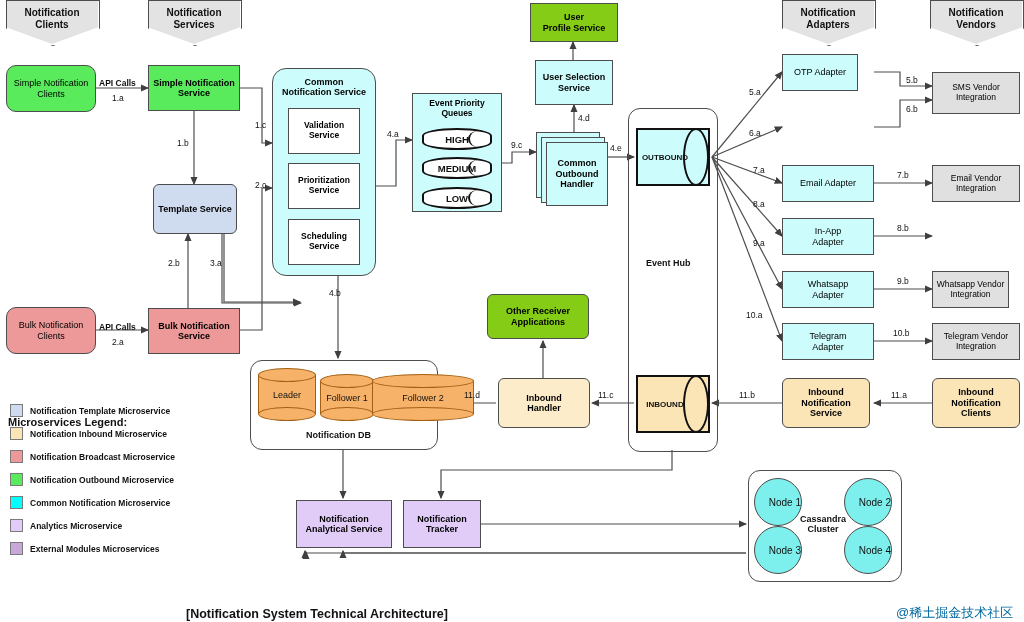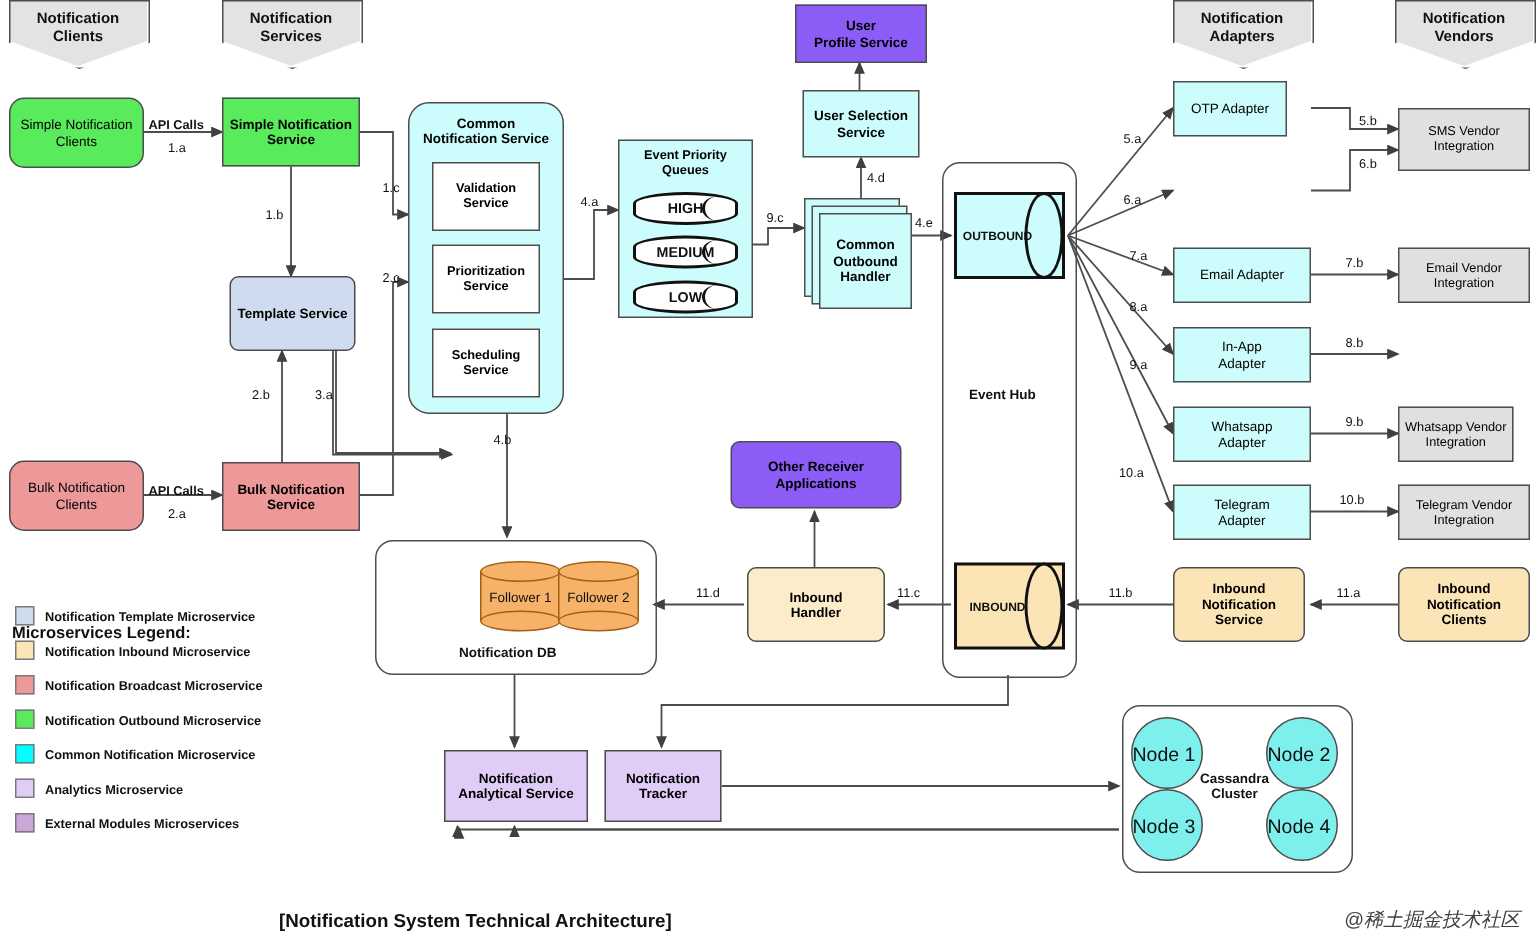--- a/index.html
+++ b/index.html
@@ -15,21 +15,21 @@
   .lbl{position:absolute;font-size:8.5px;color:#111;white-space:nowrap;}
   .lbl.b{font-weight:bold;}
 
   
   .c-green{background:#59eb5c;}
   .c-red{background:#ed9999;}
   .c-blue{background:#cfdcef;}
   .c-cyan{background:#cdfcfc;}
   .c-grey{background:#e0e0e0;}
   .c-purpleL{background:#e1ccf7;}
-  .c-purpleD{background:#8b5cf6;}
+  .c-purpleD{background:#84cc16;}
   .c-cream{background:#fbe5b6;}
   .c-creamL{background:#fcecc9;}
 
   .r6{border-radius:6px;}
   .r10{border-radius:10px;}
   .r14{border-radius:14px;}
 
   
   .pent{position:absolute;background:#e3e3e3;
         clip-path:polygon(0 0,100% 0,100% 62%,50% 100%,0 62%);
@@ -62,32 +62,32 @@
   .topiccyl .tcap{position:absolute;right:-1px;top:-2px;bottom:-2px;width:26px;
         border:2px solid #111;border-radius:50%;box-sizing:border-box;}
   .topiccyl span{position:absolute;inset:0;display:flex;align-items:center;
         justify-content:center;font-weight:bold;font-size:8px;color:#111;z-index:3;
         padding-right:16px;}
 
   .stackbox{position:absolute;}
   .stackbox .sh{position:absolute;border:1px solid #4d4d4d;background:#cdfcfc;}
 
   .circleNode{position:absolute;border-radius:50%;border:1px solid #4d4d4d;
-        background:#7df0ee;display:flex;align-items:center;justify-content:flex-start;
-        font-size:13px;color:#111;}
+        background:#7df0ee;display:flex;align-items:center;justify-content:flex-end;
+        font-size:10px;color:#111;}
 
   .plainBox{position:absolute;border:1px solid #4d4d4d;border-radius:12px;background:transparent;}
 
   .legendTitle{position:absolute;font-weight:bold;font-size:11px;color:#111;}
   .legRow{position:absolute;display:flex;align-items:center;gap:7px;}
   .legSw{width:13px;height:13px;border:1px solid #7a7a7a;box-sizing:border-box;}
   .legTxt{font-size:8.5px;font-weight:bold;color:#111;white-space:nowrap;}
 
   .title{position:absolute;font-weight:bold;font-size:12.5px;color:#111;}
-  .wm{position:absolute;font-size:13px;color:#404040;white-space:nowrap;font-style:italic;}
+  .wm{position:absolute;font-size:13px;color:#0369a1;white-space:nowrap;}
 </style>
 </head>
 <body>
 
 <div id="stage">
 
   <svg id="wires">
     <defs>
       <marker id="ah" markerWidth="7" markerHeight="7" refX="6" refY="3" orient="auto">
         <path d="M0,0 L7,3 L0,6 z" fill="#3f3f3f"></path>
@@ -302,32 +302,38 @@
 Notification
 Clients</span></div>
   <div class="node c-cream b r6" style="left:782px;top:378px;width:88px;height:50px;font-size:9px;white-space:pre-line;">
     <span>Inbound
 Notification
 Service</span></div>
   <div class="node c-creamL b r6" style="left:498px;top:378px;width:92px;height:50px;font-size:9px;white-space:pre-line;">
     <span>Inbound
 Handler</span></div>
 
-  <div class="node c-purpleD b r6" style="left:487px;top:294px;width:114px;height:45px;font-size:9px;white-space:pre-line;">
+  <div class="node c-purpleD b r6" style="left:487px;top:294px;width:102px;height:45px;font-size:9px;white-space:pre-line;">
     <span>Other Receiver
 Applications</span></div>
 
   <div class="plainBox" style="left:250px;top:360px;width:186px;height:88px;"></div>
+  <div class="cyl" style="left:258px;top:368px;width:58px;height:53px;">
+    <div class="body"></div>
+      <div class="bot"></div>
+      <div class="top"></div>
+    <div class="cap">Leader</div>
+  </div>
   <div class="cyl" style="left:320px;top:374px;width:54px;height:47px;">
     <div class="body"></div>
       <div class="bot"></div>
       <div class="top"></div>
     <div class="cap">Follower 1</div>
   </div>
-  <div class="cyl" style="left:372px;top:374px;width:54px;height:47px;">
+  <div class="cyl" style="left:372px;top:374px;width:54px;height:47px;padding-left:48px;">
     <div class="body"></div>
       <div class="bot"></div>
       <div class="top"></div>
     <div class="cap">Follower 2</div>
   </div>
   <div class="lbl b" style="left:306px;top:430px;font-size:9px;">Notification DB</div>
 
   <div class="node c-purpleL b" style="left:296px;top:500px;width:96px;height:48px;font-size:9px;white-space:pre-line;">
     <span>Notification
 Analytical Service</span></div>

